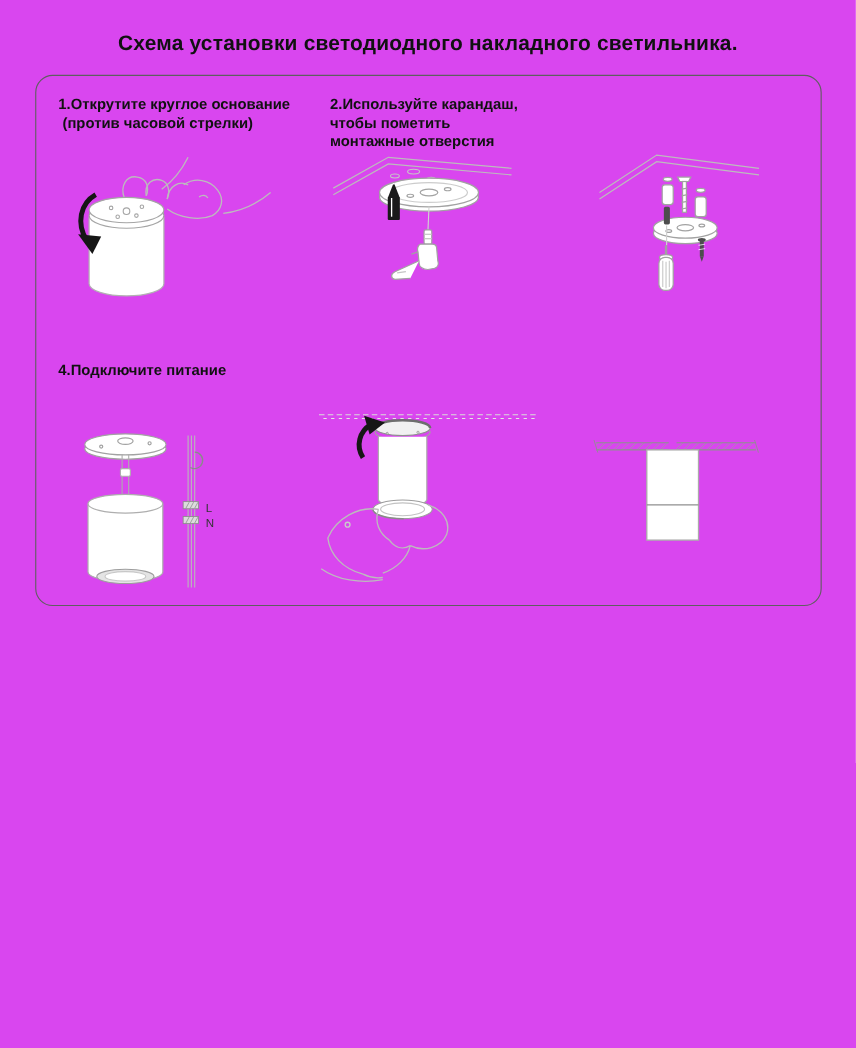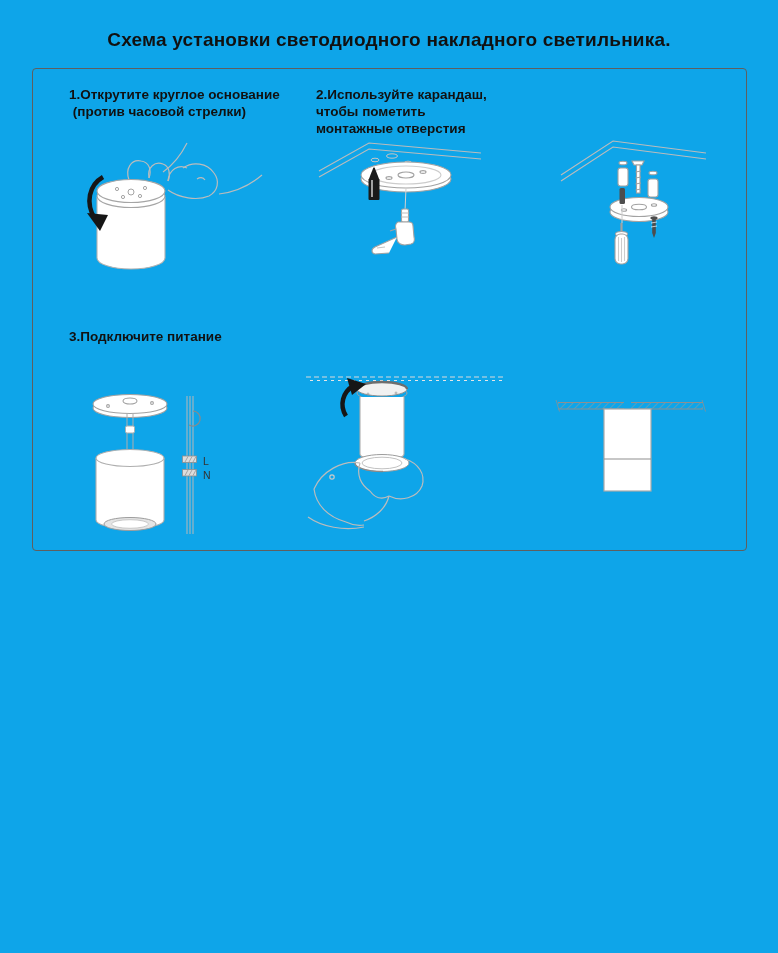--- a/index.html
+++ b/index.html
@@ -1,23 +1,23 @@
 <!DOCTYPE html>
 <html><head>
 <meta charset="utf-8">
 <style>
   html,body { margin:0; padding:0; background:#ffffff; }
   body { width:778px; height:953px; overflow:hidden;
          font-family:"Liberation Sans", sans-serif; color:#111; }
-  .page { position:relative; width:778px; height:953px; background:#0ea5e9; }
+  .page { position:relative; width:778px; height:953px; background:#d946ef; }
   .title { position:absolute; top:29px; left:0; width:778px; text-align:center;
            font-size:19px; font-weight:bold; letter-spacing:0.2px; }
   .panel { position:absolute; left:32px; top:68px; width:715px; height:483px;
-           border:1.6px solid #5f5f5f; border-radius:4px; box-sizing:border-box;
-           display:grid; grid-template-columns:247px 228px 1fr; grid-template-rows:242px 1fr;padding-left:16px; }
+           border:1.6px solid #5f5f5f; border-radius:16px; box-sizing:border-box;
+           display:grid; grid-template-columns:247px 228px 1fr; grid-template-rows:242px 1fr; }
   .cell { position:relative; box-sizing:border-box; padding:17px 6px 0 20px; }
   .step-label { font-size:13.5px; font-weight:bold; line-height:1.27;
                 white-space:pre-wrap; }
   .illus { position:absolute; }
   svg { display:block; overflow:visible; }
   svg text { font-family:"Liberation Sans", sans-serif; }
 </style>
 </head>
 <body>
 
@@ -140,21 +140,21 @@
           <ellipse cx="63.5" cy="101" rx="6" ry="2.5"></ellipse>
           <rect x="57" y="101" width="13" height="30" rx="5.5"></rect>
           <line x1="60.5" y1="104" x2="60.5" y2="128" stroke="#cccccc"></line>
           <line x1="63.5" y1="105" x2="63.5" y2="129" stroke="#cccccc"></line>
           <line x1="66.5" y1="104" x2="66.5" y2="128" stroke="#cccccc"></line>
         </g>
       </svg>
     </div>
 
     <div class="cell">
-      <div class="step-label">3.Подключите питание</div>
+      <div class="step-label">4.Подключите питание</div>
       <svg class="illus" style="left:33px;top:73px" width="175" height="165" viewBox="0 0 175 165">
         <g stroke="#a2a2a2" fill="#ffffff" stroke-width="1.1">
           <ellipse cx="48" cy="24" rx="37" ry="9.5"></ellipse>
           <ellipse cx="48" cy="20" rx="37" ry="9.5"></ellipse>
           <ellipse cx="48" cy="17" rx="7" ry="3"></ellipse>
           <circle cx="26" cy="22" r="1.4"></circle>
           <circle cx="70" cy="19" r="1.4"></circle>
         </g>
         <g stroke="#aeaeae" fill="#ffffff" stroke-width="1">
           <line x1="45" y1="29" x2="45" y2="68"></line>

